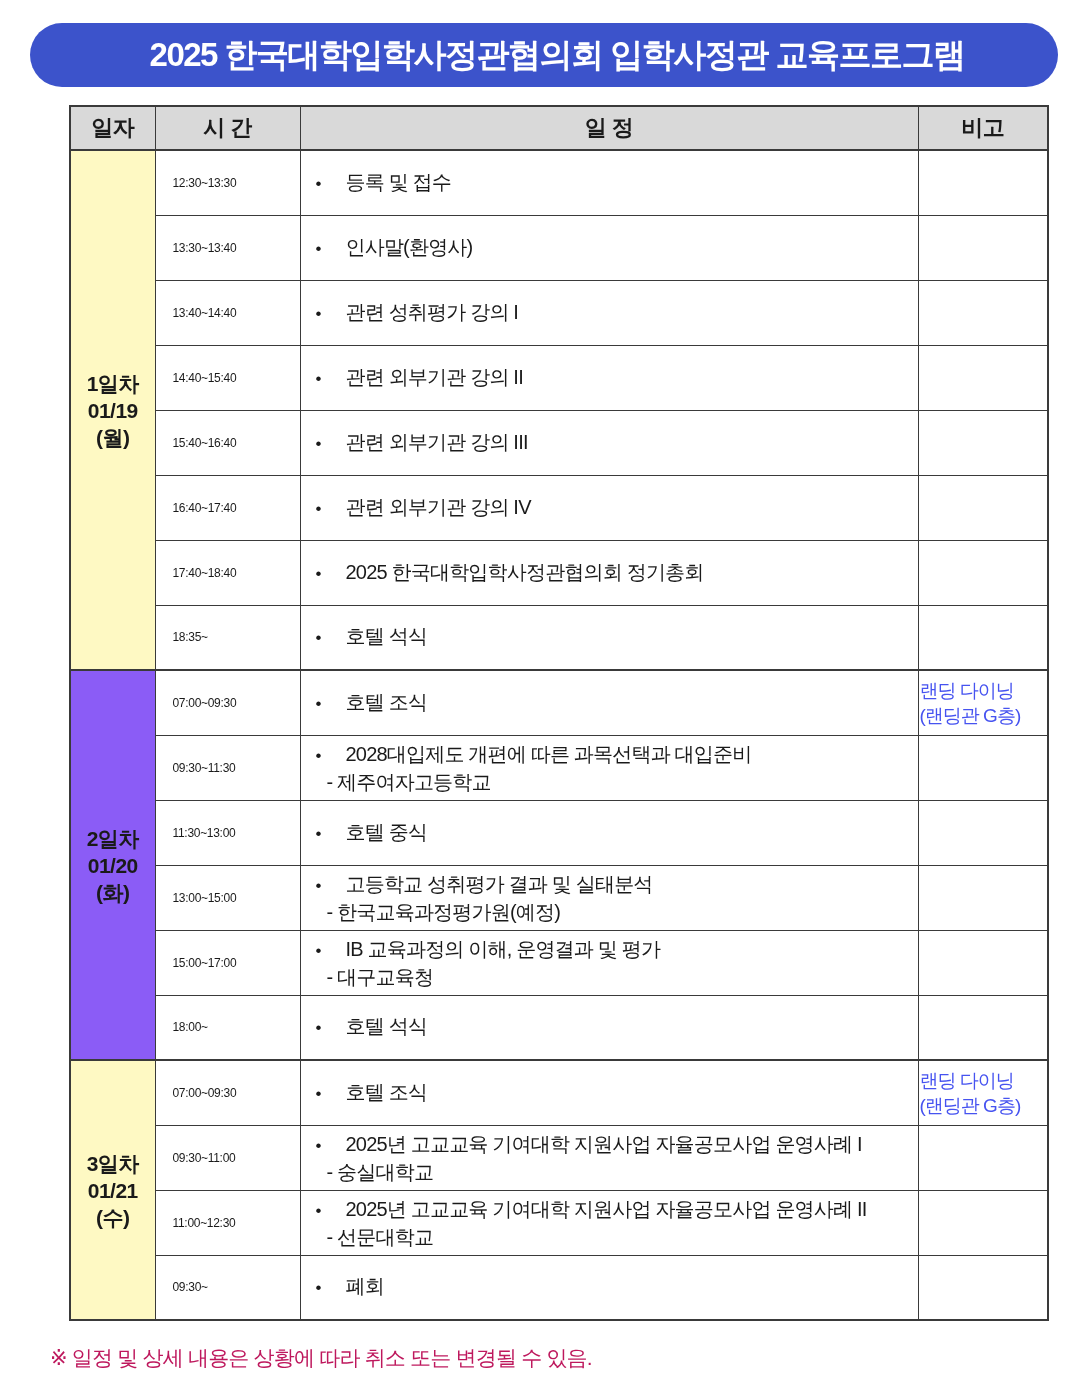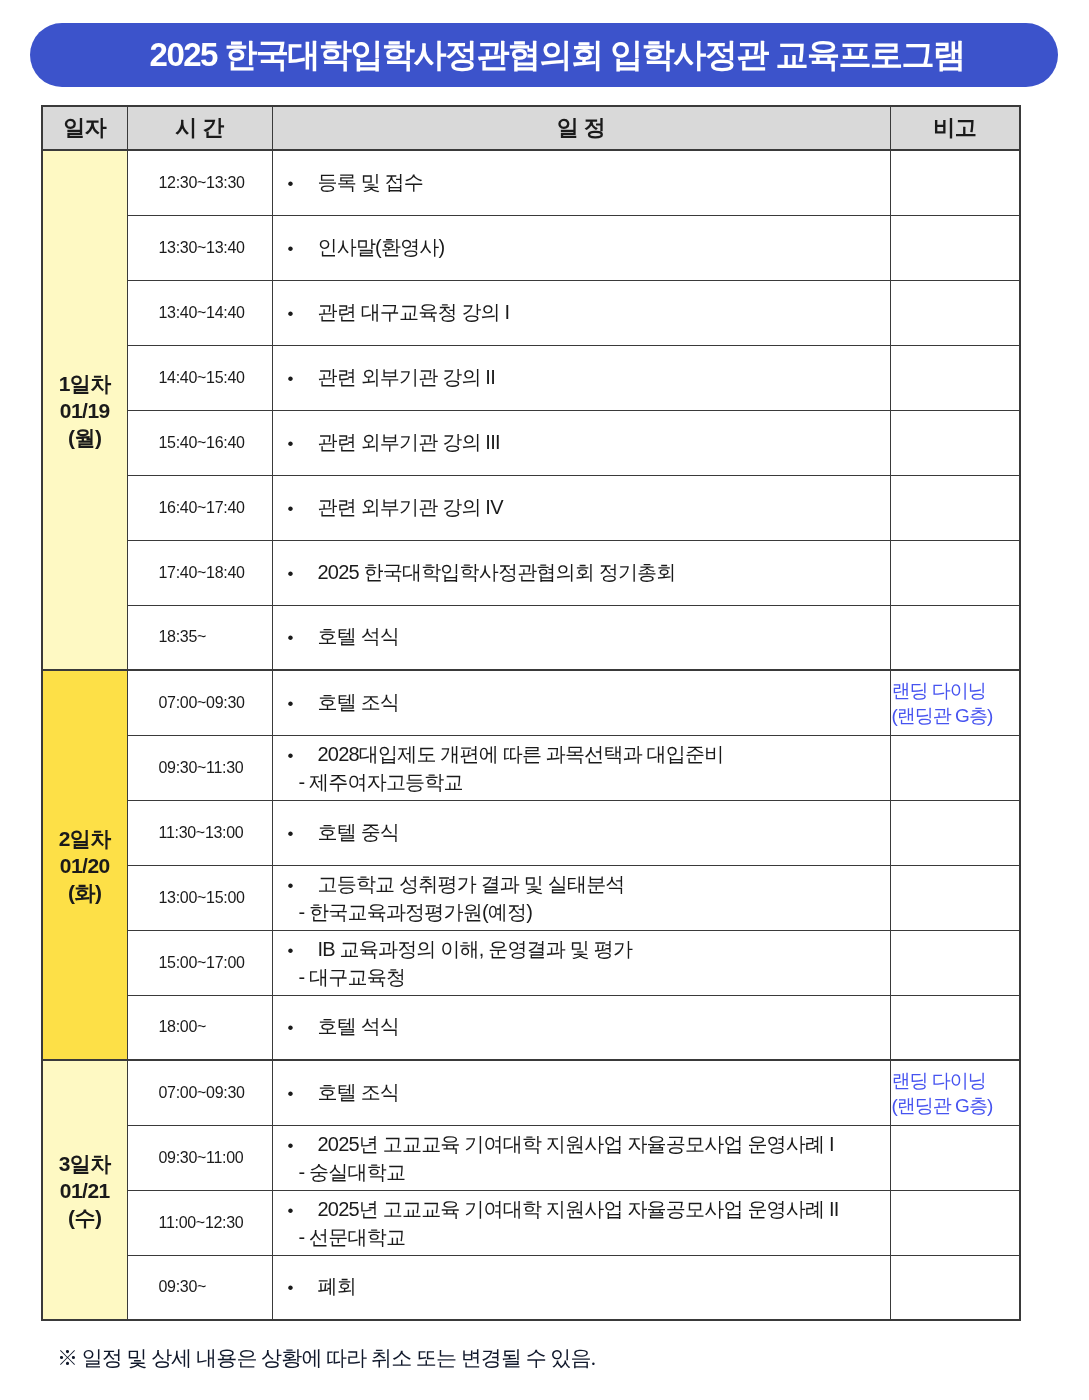--- a/index.html
+++ b/index.html
@@ -27,21 +27,21 @@
   .banner-title {
     color: #ffffff;
     font-weight: bold;
     font-size: 33px;
     letter-spacing: -1.5px;
     white-space: nowrap;
     margin-left: 26px;
   }
   .table-wrap {
     position: absolute;
-    left: 41px;
+    left: 69px;
     top: 105px;
   }
   table.schedule {
     border-collapse: collapse;
     table-layout: fixed;
     width: 978px;
     border: 2px solid #3a3a3a;
   }
   col.c-day  { width: 85px; }
   col.c-time { width: 145px; }
@@ -64,24 +64,24 @@
   tbody tr { height: 65px; }
   tbody tr.group-start td { border-top: 2px solid #3a3a3a; }
   td.day-cell {
     text-align: center;
     font-weight: bold;
     font-size: 21px;
     line-height: 27px;
     background: #fef9c3;
     letter-spacing: -0.5px;
   }
-  td.day-cell.shaded { background: #fde047; }
+  td.day-cell.shaded { background: #8b5cf6; }
   td.time-cell {
-    padding-left: 31px;
-    font-size: 16px;
+    padding-left: 17px;
+    font-size: 12px;
     letter-spacing: -0.3px;
     white-space: nowrap;
   }
   td.sched-cell {
     padding-left: 12px;
     padding-right: 6px;
     font-size: 20px;
     letter-spacing: -0.8px;
     line-height: 26px;
   }
@@ -100,27 +100,26 @@
   }
   td.note-cell {
     text-align: left;
     font-size: 19px;
     line-height: 25px;
     color: #4653F0;
     letter-spacing: -1px;
   }
   .footnote {
     position: absolute;
-    left: 57px;
+    left: 50px;
     top: 1344px;
     font-size: 21px;
     letter-spacing: -0.8px;
-    color: #0f172a;
+    color: #be185d;
     white-space: nowrap;
-    font-family: Liberation Serif, serif;
   }
 </style>
 </head>
 <body>
 
 <div class="banner">
   <span class="banner-title">2025 한국대학입학사정관협의회 입학사정관 교육프로그램</span>
 </div>
 
 <div class="table-wrap">
@@ -163,21 +162,21 @@
               <span class="item-text">인사말(환영사)</span>
             </div>
           </td>
           <td class="note-cell"></td>
         </tr>
         <tr>
           <td class="time-cell">13:40~14:40</td>
           <td class="sched-cell">
             <div class="item-line">
               <span class="bullet">•</span>
-              <span class="item-text">관련 대구교육청 강의 I</span>
+              <span class="item-text">관련 성취평가 강의 I</span>
             </div>
           </td>
           <td class="note-cell"></td>
         </tr>
         <tr>
           <td class="time-cell">14:40~15:40</td>
           <td class="sched-cell">
             <div class="item-line">
               <span class="bullet">•</span>
               <span class="item-text">관련 외부기관 강의 II</span>

